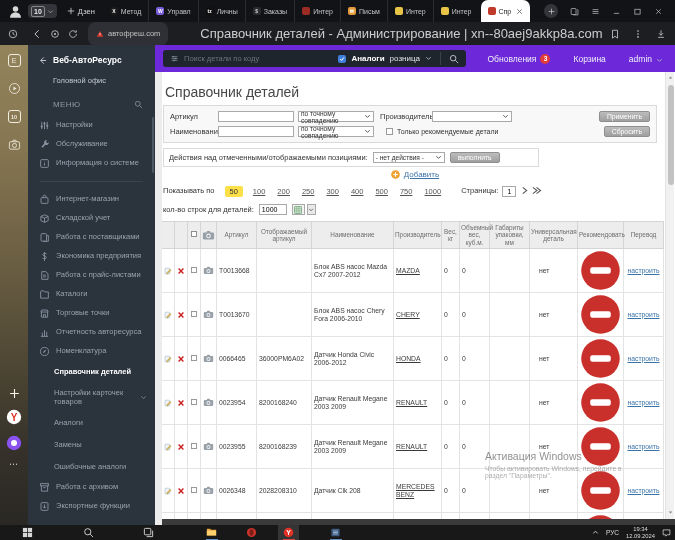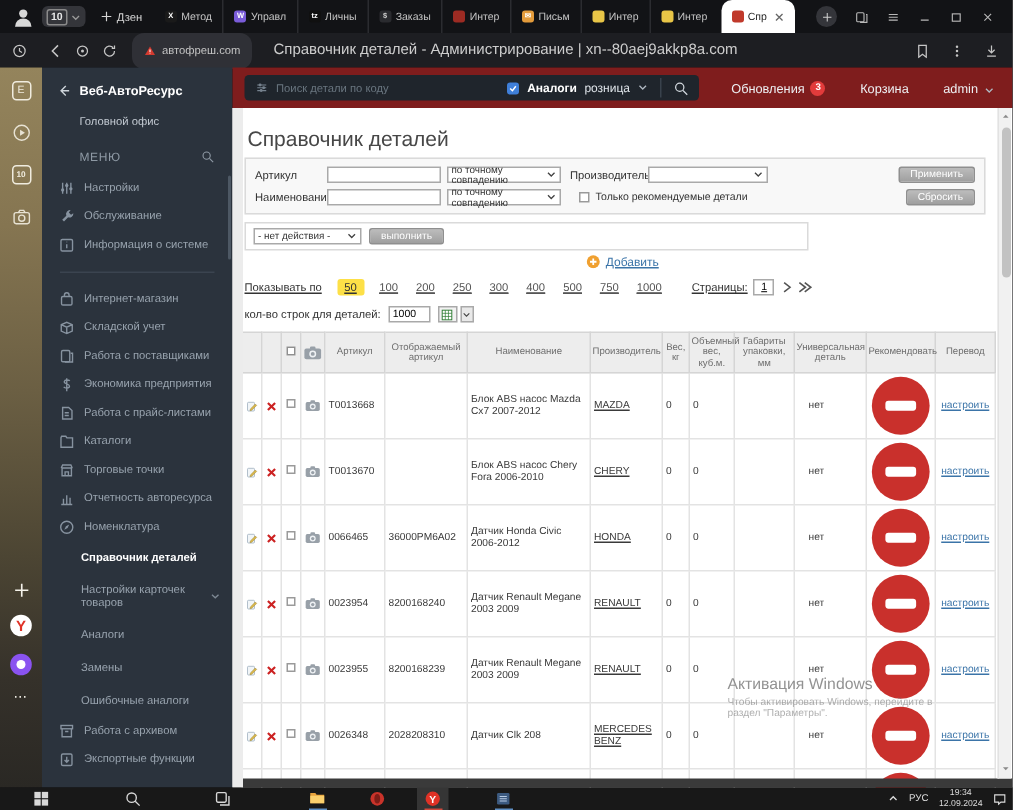--- a/index.html
+++ b/index.html
@@ -34,21 +34,21 @@
   .winctrls { display:flex; align-items:center; gap:12px; padding:0 8px 0 4px; color:#b9b9b9; flex:none; }
   .winctrls .wi { width:9px; height:9px; }
 
   
   .addressbar { left:0; top:22px; width:675px; height:23px; background:#1d1e22;
                 display:flex; align-items:center; }
   .abar-ic { width:10px; height:10px; color:#c6c6c6; flex:none; }
   .urlpill { display:flex; align-items:center; gap:4px; background:#2f3036; border-radius:8px;
              height:15px; padding:12px 8px; margin-left:10px; color:#c3c3c3; font-size:7.5px; flex:none; }
   .urlpill .warn { width:8px; height:8px; }
-  .pagetitle { margin-left:14px; color:#cdcdcd; font-size:10px; white-space:nowrap;
+  .pagetitle { margin-left:32px; color:#cdcdcd; font-size:13px; white-space:nowrap;
                overflow:hidden; flex:1; }
   .abar-right { display:flex; align-items:center; gap:13px; padding-right:9px; flex:none; }
 
   
   .rail { left:0; top:45px; width:28px; height:480px; padding-top:9px;
           background:linear-gradient(180deg,#94845c 0%,#857551 22%,#6b5f43 45%,#4c4533 68%,#35312a 85%,#2a2824 100%);
           display:flex; flex-direction:column; align-items:center; }
   .ric { width:13px; height:13px; color:#f0ecdf; opacity:.92; margin-bottom:15px; flex:none; }
   .ric-box { width:13px; height:13px; border:1px solid #f0ecdf; border-radius:3px; color:#f0ecdf;
              font-size:7px; display:flex; align-items:center; justify-content:center;
@@ -74,21 +74,21 @@
           color:#98a3ae; font-size:7.5px; line-height:1.15; }
   .item .ic { width:11px; height:11px; flex:none; color:#8793a0; }
   .item.sub { padding:6.5px 8px 6.5px 26px; }
   .item.active { color:#fff; font-weight:bold; }
   .item .chev { margin-left:auto; width:7px; height:7px; color:#7d8893; flex:none; }
   .sb-divider { height:1px; background:#3b4450; margin:8px 12px 8px 12px; }
   .sb-scroll { position:absolute; right:1px; top:72px; width:2px; height:56px;
                background:#4d5864; border-radius:1px; }
 
   
-  .appbar { left:155px; top:45px; width:520px; height:27px; background:#7f1d1d;
+  .appbar { left:155px; top:45px; width:520px; height:27px; background:#6d28d9;
             display:flex; align-items:center; padding:0 12px 0 8px; }
   .searchbox { width:303px; height:17px; background:#1f252c; border-radius:3px;
                display:flex; align-items:center; padding:0 7px; gap:5px; flex:none; }
   .searchbox .filt { width:9px; height:9px; color:#76828e; flex:none; }
   .searchbox input { flex:1; min-width:0; background:transparent; border:none; outline:none;
                      color:#cdd4db; font-size:7.5px; font-family:"Liberation Sans",sans-serif; }
   .searchbox input::placeholder { color:#69757f; }
   .cbox { width:8px; height:8px; background:#3f7fd9; border-radius:2px; color:#fff; flex:none;
           display:flex; align-items:center; justify-content:center; }
   .cbox svg { width:6px; height:6px; }
@@ -121,21 +121,21 @@
           justify-content:center; padding:0 7px; }
   .mlA { margin-left:auto; }
   .ckbox { width:7px; height:7px; border:1px solid #9a9a9a; background:#fff; flex:none; }
   .cklabel { font-size:7px; color:#333; margin-left:4px; }
   .actionbox { margin:5px 0 0 8px; width:376px; border:1px solid #dadada; padding:3px 5px;
                display:flex; align-items:center; gap:5px; }
   .actlabel { font-size:7.5px; color:#333; }
   .addrow { margin-top:3px; display:flex; align-items:center; justify-content:center; gap:4px; }
   .addrow .plusic { width:9px; height:9px; }
   .alink { color:#3b74a8; font-size:8px; text-decoration:underline; }
-  .pagerow { margin:7px 0 0 8px; display:flex; align-items:center; font-size:7.5px; color:#333;text-decoration:underline; }
+  .pagerow { margin:7px 0 0 8px; display:flex; font-size:7.5px; color:#333; }
   .psizes { display:flex; align-items:center; margin-left:6px; }
   .psize { color:#555; text-decoration:underline; margin:0 6px; font-size:7.5px; }
   .psize.sel { background:#fde047; border-radius:2px; padding:1px 5px; text-decoration:none; color:#333; margin:0 4px; }
   .pages-label { margin-left:14px; }
   .pageinput { width:14px; height:11px; border:1px solid #a9a9a9; font-size:7px; text-align:center;
                margin-left:4px; outline:none; font-family:"Liberation Sans",sans-serif; }
   .pchev { width:7px; height:9px; margin-left:5px; color:#555; }
   .pchevd { width:11px; height:9px; margin-left:3px; color:#555; }
   .exprow { margin:7px 0 0 8px; display:flex; align-items:center; font-size:7.5px; color:#333; }
   .expinput { width:28px; height:11px; border:1px solid #a9a9a9; font-size:7px; padding:0 2px;
@@ -591,20 +591,21 @@
               <path d="M1.5 2.5L4 5l2.5-2.5" stroke="currentColor" fill="none"></path>
             </svg>
         </div>
         <span class="ckbox" style="margin-left:6px"></span>
         <span class="cklabel">Только рекомендуемые детали</span>
         <div class="gbtn mlA">Сбросить</div>
       </div>
     </div>
 
     <div class="actionbox">
+      <span class="actlabel">Действия над отмеченными/отображаемыми позициями:</span>
       <div class="dselect w72">
         <span>- нет действия -</span>
         <svg class="dcaret" viewBox="0 0 8 8">
             <path d="M1.5 2.5L4 5l2.5-2.5" stroke="currentColor" fill="none"></path>
           </svg>
       </div>
       <div class="gbtn">выполнить</div>
     </div>
 
     <div class="addrow">

